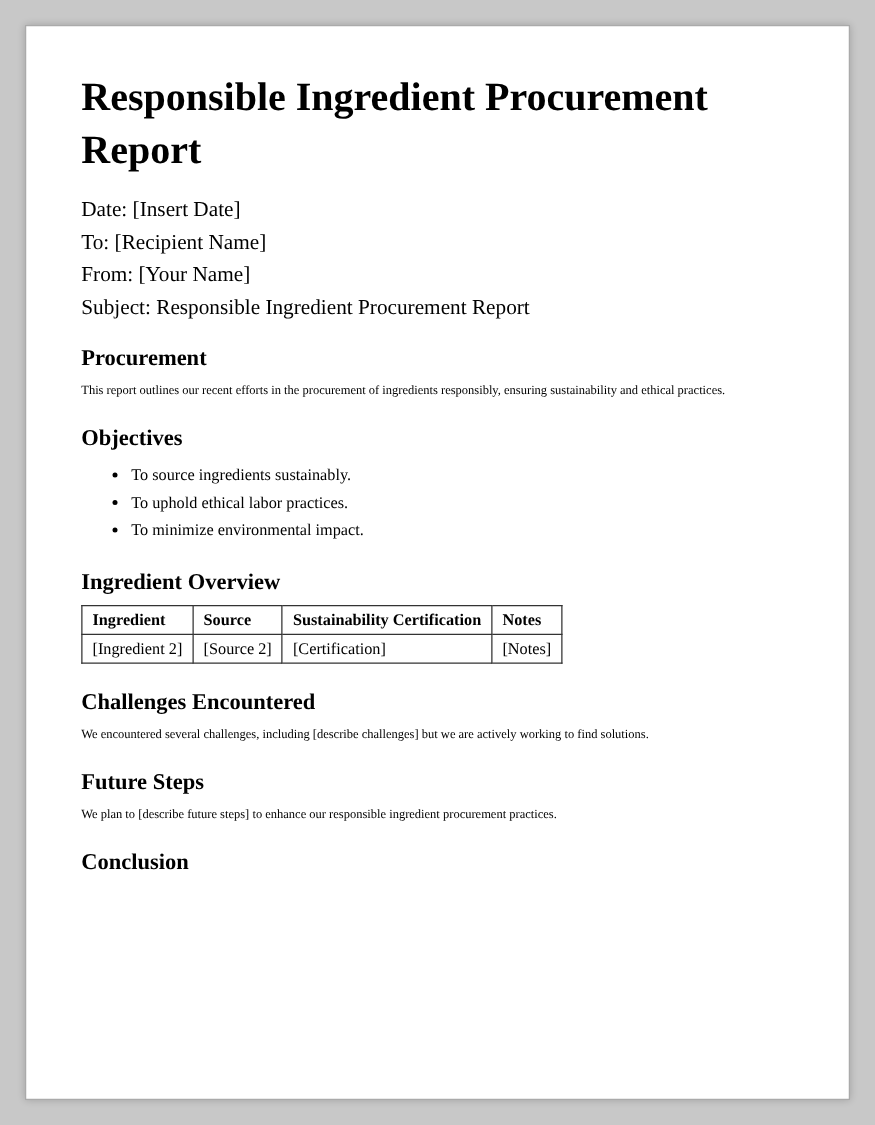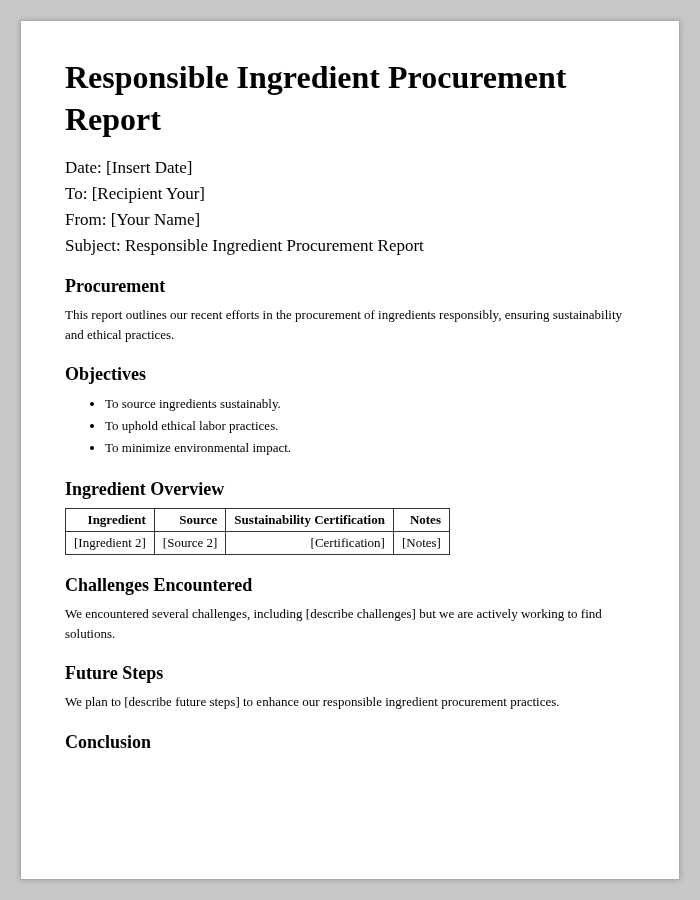--- a/index.html
+++ b/index.html
@@ -40,21 +40,21 @@
     }
 
     .section-heading {
       font-size: 18px;
       font-weight: bold;
       margin-top: 20px;
       margin-bottom: 8px;
     }
 
     .body-text {
-      font-size: 13px;
+      font-size: 10px;
       line-height: 1.5;
       margin-bottom: 8px;
     }
 
     .objectives-list {
       margin-left: 40px;
       margin-bottom: 8px;
     }
 
     .objectives-list li {
@@ -67,37 +67,37 @@
       border-collapse: collapse;
       font-size: 13px;
       margin-top: 8px;
       margin-bottom: 12px;
     }
 
     .ingredient-table th,
     .ingredient-table td {
       border: 1px solid #333;
       padding: 3px 8px;
-      text-align: right;
+      text-align: left;
     }
 
     .ingredient-table th {
       font-weight: bold;
       background: #fff;
     }
   </style>
 </head>
 <body>
 
 <div class="page">
 
   <h1 class="report-title">Responsible Ingredient Procurement Report</h1>
 
   <p class="meta-line">Date: [Insert Date]</p>
-  <p class="meta-line">To: [Recipient Your]</p>
+  <p class="meta-line">To: [Recipient Name]</p>
   <p class="meta-line">From: [Your Name]</p>
   <p class="meta-line">Subject: Responsible Ingredient Procurement Report</p>
 
   <h2 class="section-heading">Procurement</h2>
   <p class="body-text">This report outlines our recent efforts in the procurement of ingredients responsibly, ensuring sustainability and ethical practices.</p>
 
   <h2 class="section-heading">Objectives</h2>
   <ul class="objectives-list">
     <li>To source ingredients sustainably.</li>
     <li>To uphold ethical labor practices.</li>

